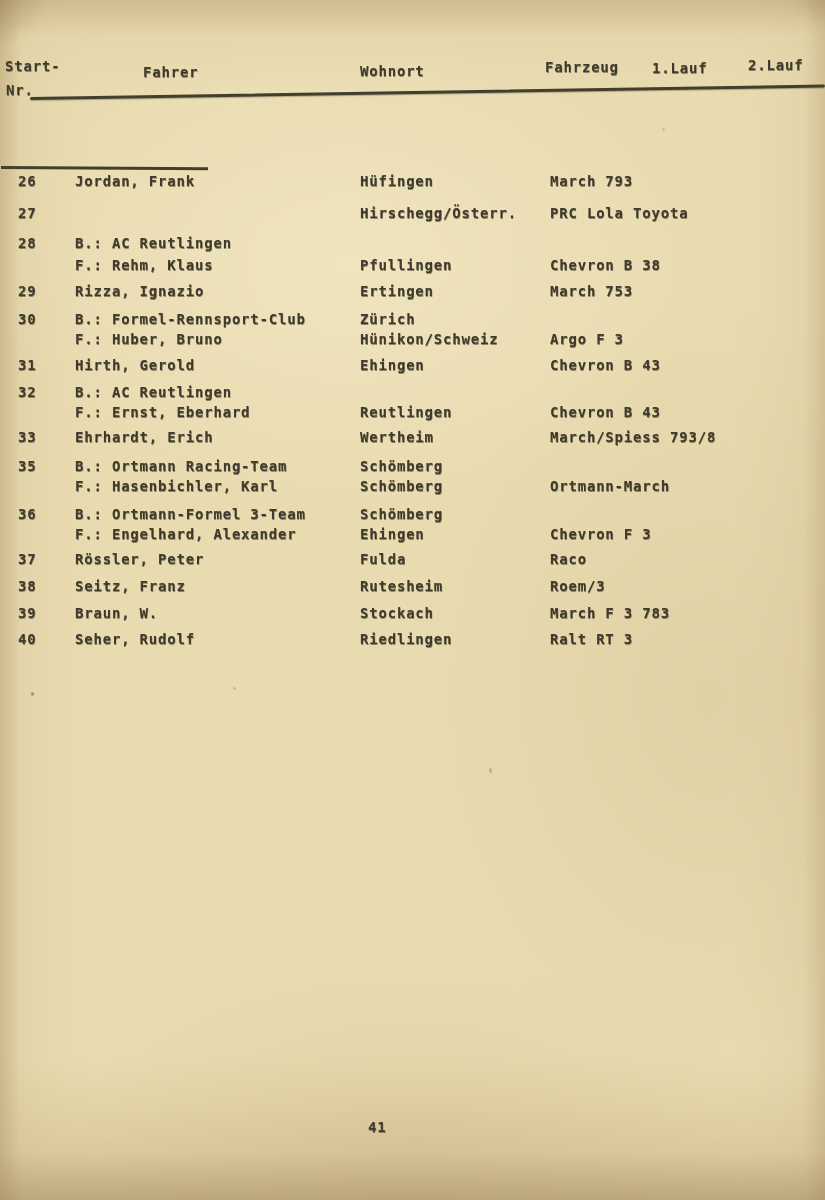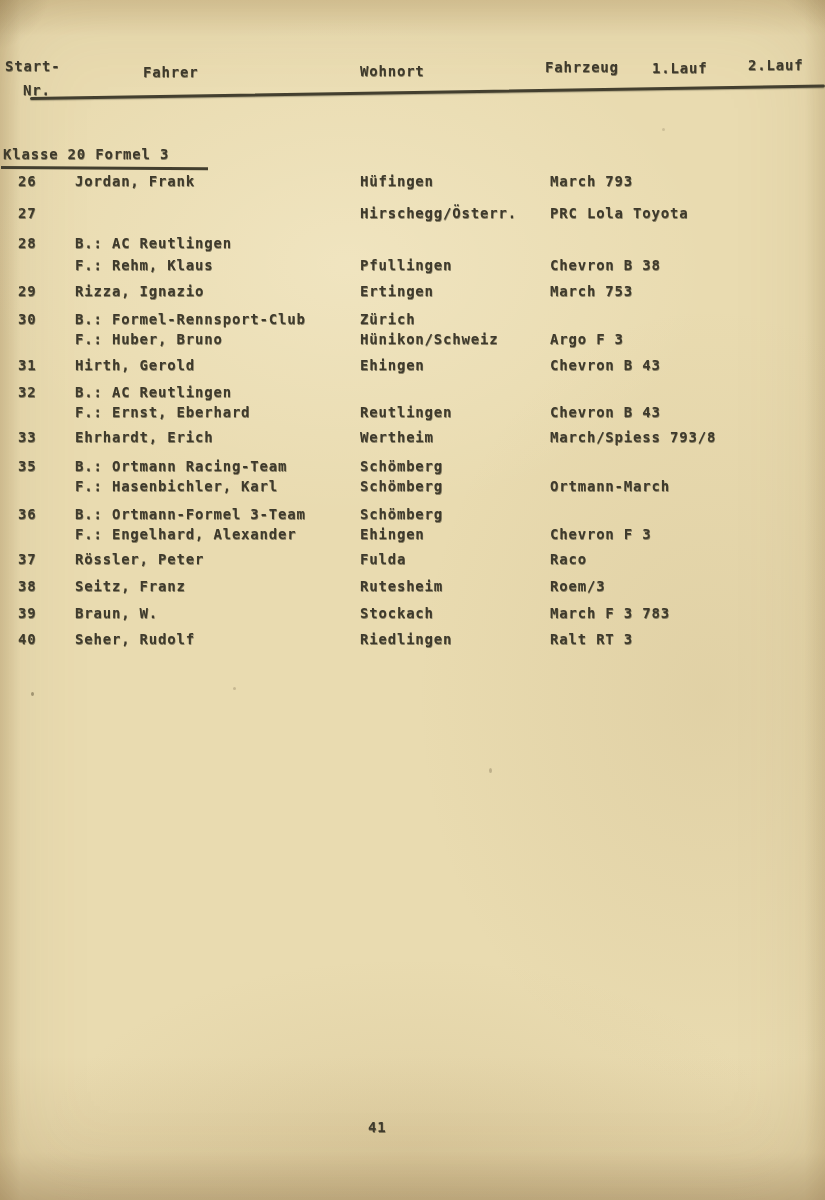--- a/index.html
+++ b/index.html
@@ -25,21 +25,21 @@
     position:absolute;
     font-size:14px;
     font-weight:700;
     letter-spacing:0.8px;
     line-height:22px;
     white-space:pre;
     text-shadow:0.4px 0.5px 0.6px rgba(62,56,40,0.55);
   }
   
   .h-start  { left:5px;   top:55px;  }
-  .h-nr     { left:23px;  top:79px;  }
+  .h-nr     { left:6px;  top:79px;  }
   .h-fahrer { left:143px; top:61px;  }
   .h-wohnort{ left:360px; top:60px;  }
   .h-fahrzeug{left:545px; top:56px;  }
   .h-lauf1  { left:652px; top:57px;  }
   .h-lauf2  { left:740px; top:54px;margin-left:8px;  }
   .header-rule {
     position:absolute; left:30px; top:97px; width:795px; height:3px;
     background:#433f2f; border-radius:2px;
     transform:rotate(-0.9deg); transform-origin:0 50%;
     box-shadow:0 1px 1px rgba(67,63,47,0.35);
@@ -66,21 +66,20 @@
 
   <div class="typ h-start">Start-</div>
   <div class="typ h-nr">Nr.</div>
   <div class="typ h-fahrer">Fahrer</div>
   <div class="typ h-wohnort">Wohnort</div>
   <div class="typ h-fahrzeug">Fahrzeug</div>
   <div class="typ h-lauf1">1.Lauf</div>
   <div class="typ h-lauf2">2.Lauf</div>
   <div class="header-rule"></div>
 
-  <div class="typ section-title">Klasse 20 Formel 3</div>
   <div class="title-underline"></div>
 
   <div id="rows">
       <div class="line typ" style="top: 170px;"><span class="c nr">26</span><span class="c fahrer">Jordan, Frank</span><span class="c wohnort">Hüfingen</span><span class="c fahrzeug">March 793</span></div>
       <div class="line typ" style="top: 202px;"><span class="c nr">27</span><span class="c wohnort">Hirschegg/Österr.</span><span class="c fahrzeug">PRC Lola Toyota</span></div>
       <div class="line typ" style="top: 232px;"><span class="c nr">28</span><span class="c fahrer">B.: AC Reutlingen</span></div>
       <div class="line typ" style="top: 254px;"><span class="c fahrer">F.: Rehm, Klaus</span><span class="c wohnort">Pfullingen</span><span class="c fahrzeug">Chevron B 38</span></div>
       <div class="line typ" style="top: 280px;"><span class="c nr">29</span><span class="c fahrer">Rizza, Ignazio</span><span class="c wohnort">Ertingen</span><span class="c fahrzeug">March 753</span></div>
       <div class="line typ" style="top: 308px;"><span class="c nr">30</span><span class="c fahrer">B.: Formel-Rennsport-Club</span><span class="c wohnort">Zürich</span></div>
       <div class="line typ" style="top: 328px; padding-left: 36px;"><span class="c fahrer">F.: Huber, Bruno</span><span class="c wohnort">Hünikon/Schweiz</span><span class="c fahrzeug">Argo F 3</span></div>

